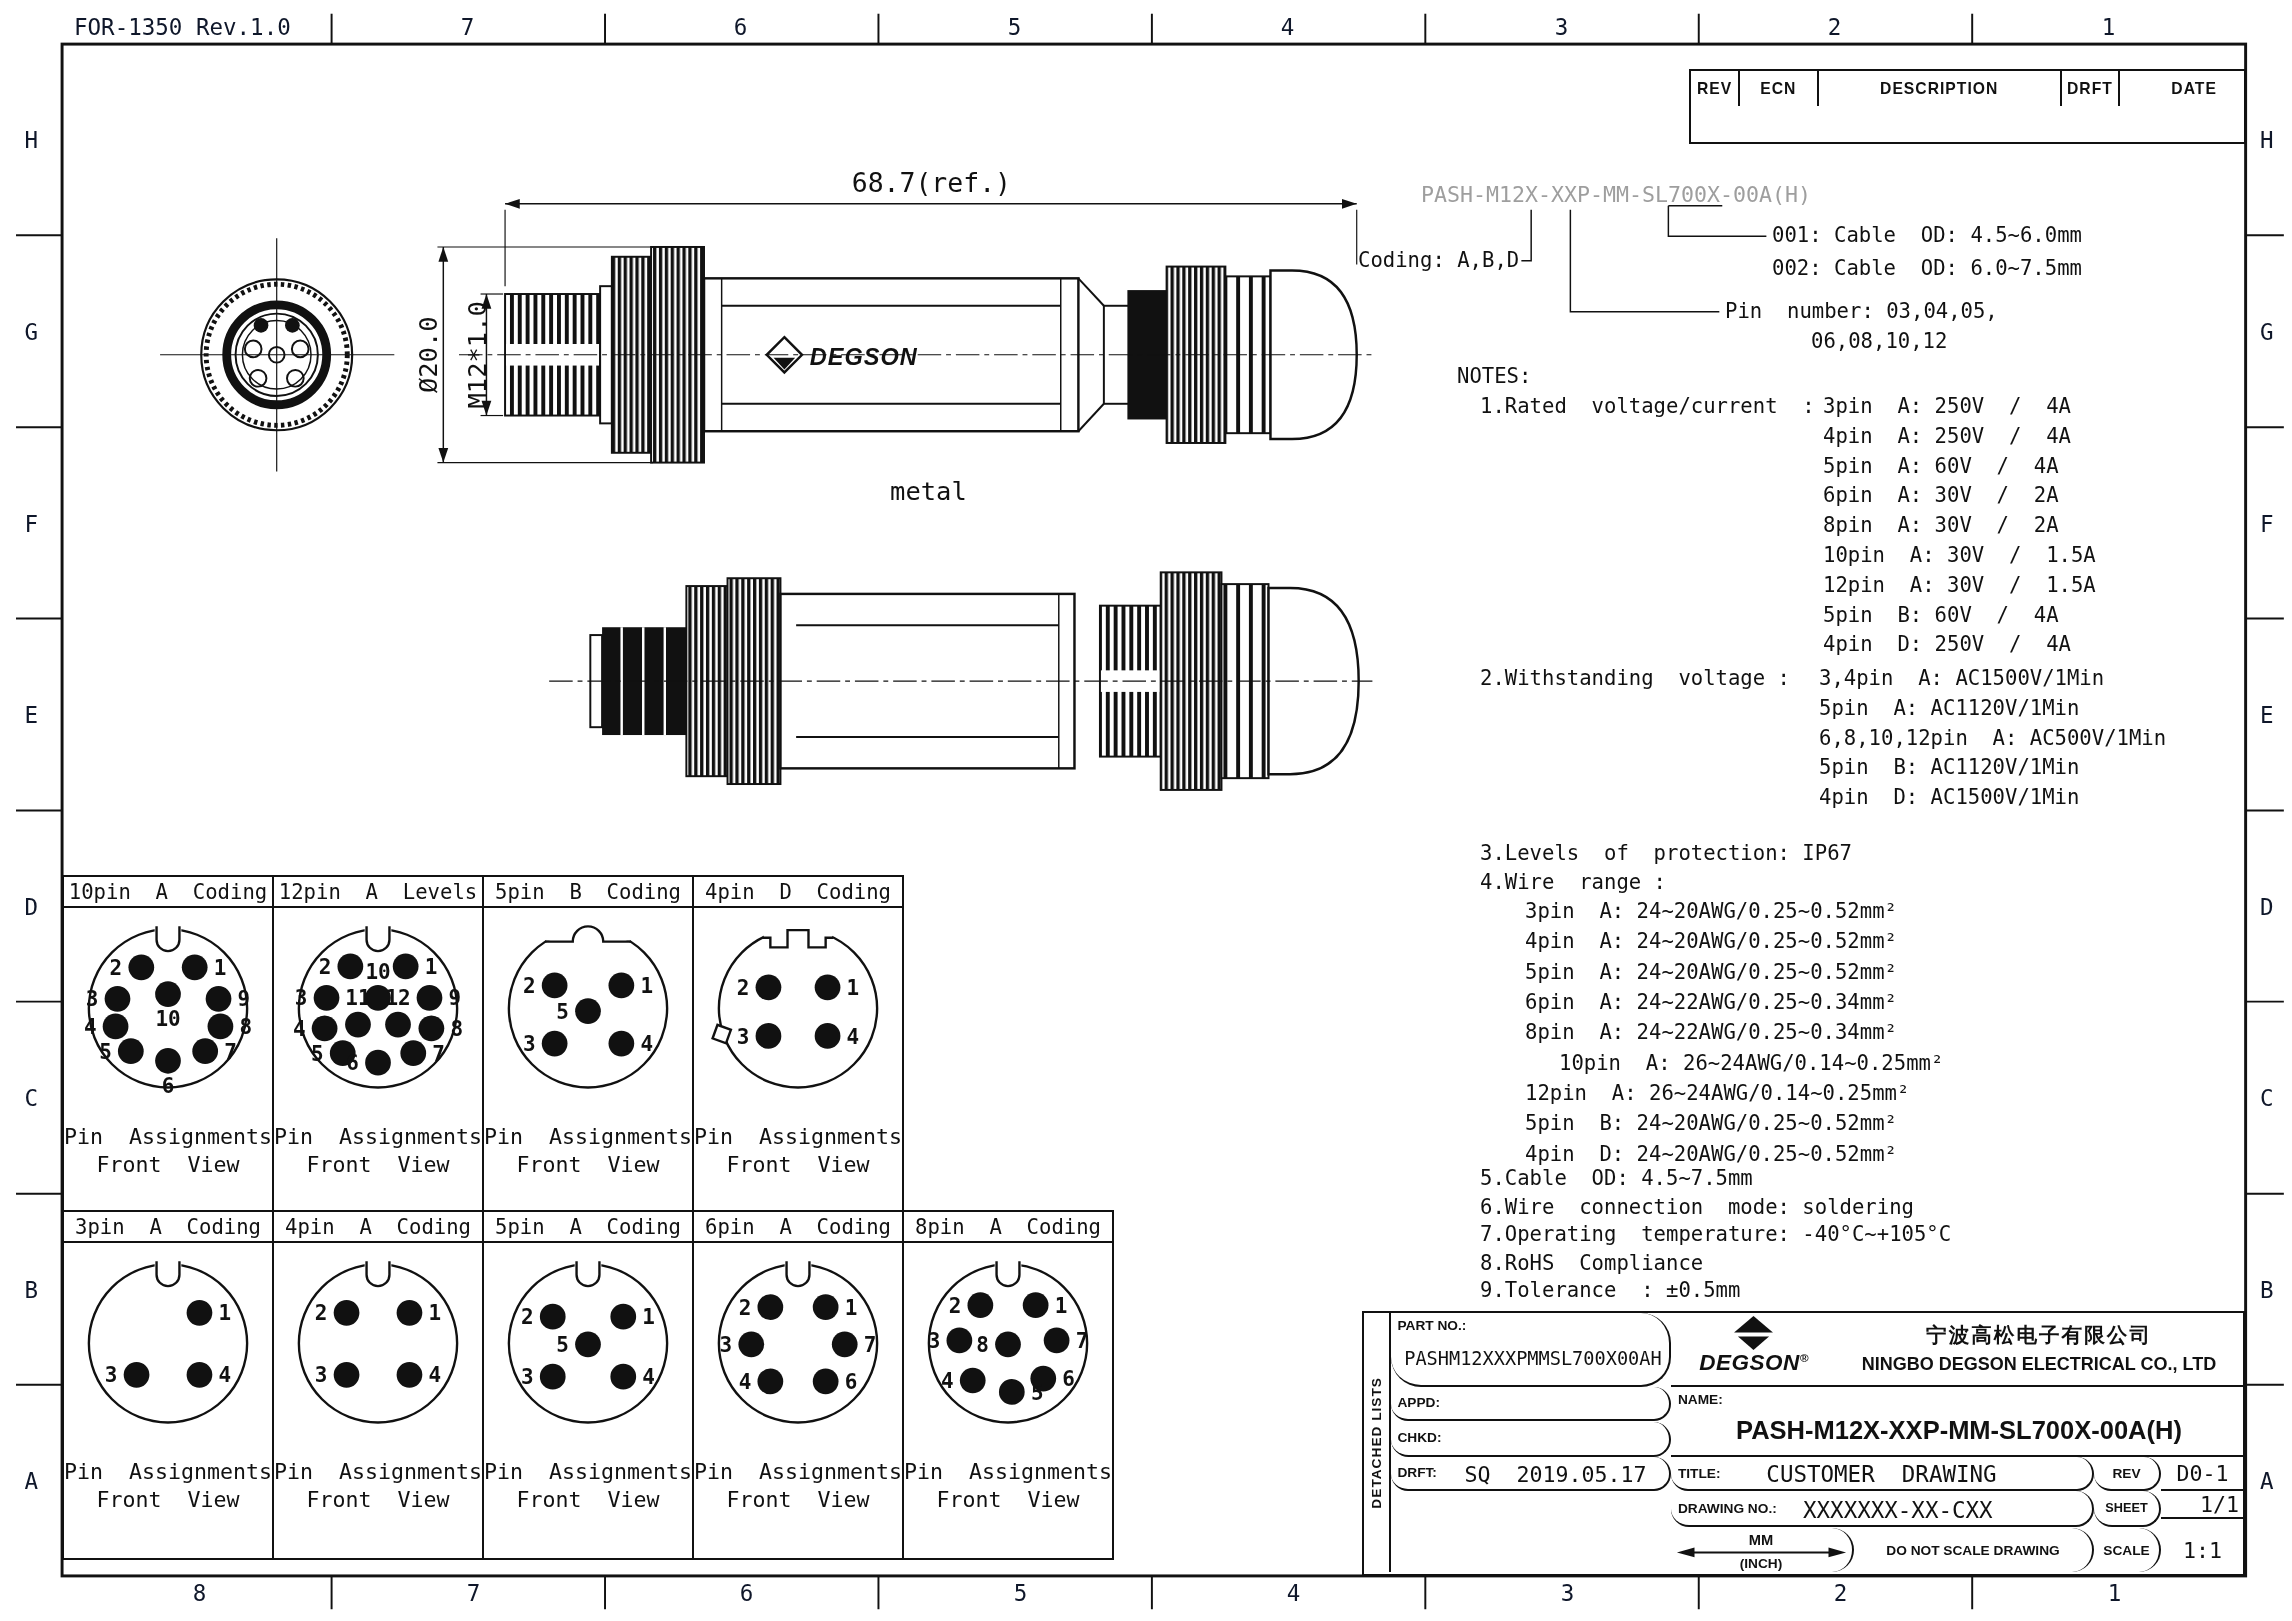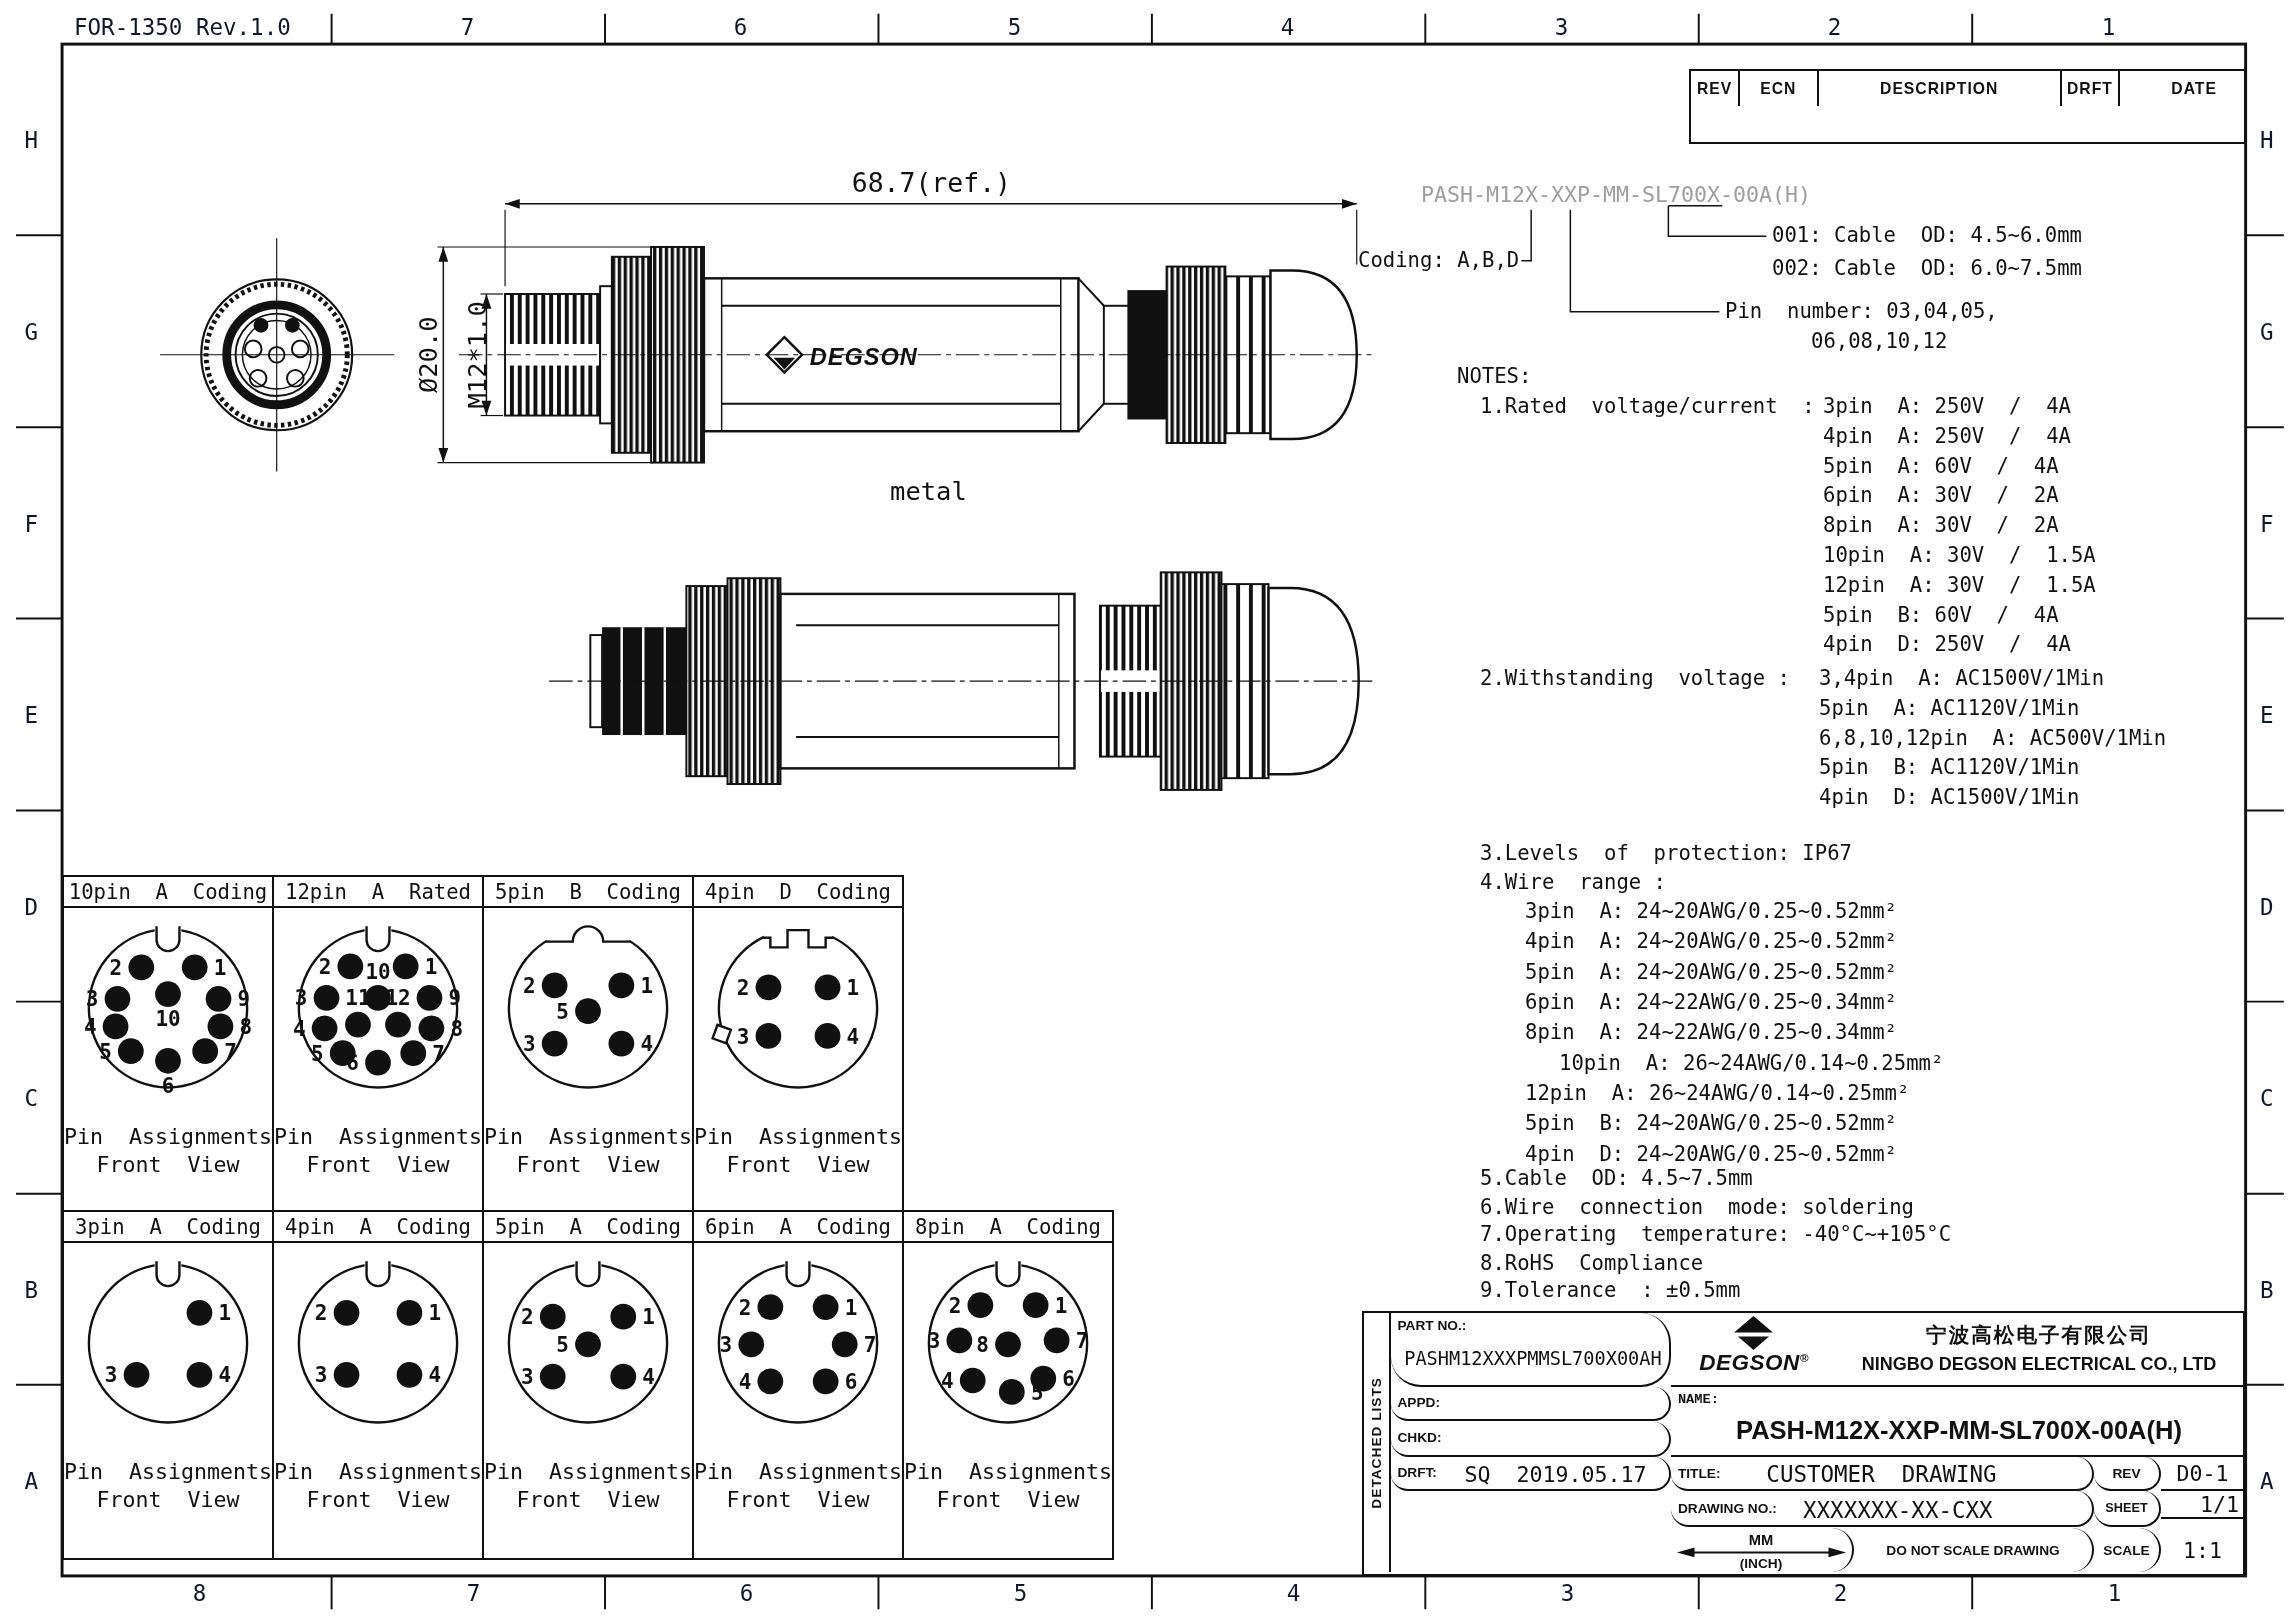--- a/index.html
+++ b/index.html
@@ -301,21 +301,21 @@
             <text x="48" y="153" text-anchor="end" font-family="DejaVu Sans Mono, monospace" font-size="22" font-weight="bold" fill="#111">5</text>
             <circle cx="107" cy="155" r="13.5" fill="#111"></circle>
             <text x="107" y="189" text-anchor="middle" font-family="DejaVu Sans Mono, monospace" font-size="22" font-weight="bold" fill="#111">6</text>
             <circle cx="146" cy="145" r="13.5" fill="#111"></circle>
             <text x="166" y="153" text-anchor="start" font-family="DejaVu Sans Mono, monospace" font-size="22" font-weight="bold" fill="#111">7</text>
           </svg></div>
         <div class="pin-caption mono">Pin  Assignments</div>
         <div class="pin-caption mono">Front  View</div>
       </div>
       <div class="pin-cell">
-        <div class="pin-head mono">12pin  A  Rated</div>
+        <div class="pin-head mono">12pin  A  Levels</div>
         <div class="pin-svg"><svg width="204" height="208" viewBox="0 0 214 214">
             <circle cx="107" cy="100" r="83" fill="#fff" stroke="#111" stroke-width="2.5"></circle>
             <rect x="93" y="10" width="28" height="20" fill="#fff"></rect>
             <path d="M95,14 L95,28 A12,12 0 0 0 119,28 L119,14" fill="#fff" stroke="#111" stroke-width="2.5"></path>
             <circle cx="78" cy="56" r="13.5" fill="#111"></circle>
             <text x="58" y="64" text-anchor="end" font-family="DejaVu Sans Mono, monospace" font-size="22" font-weight="bold" fill="#111">2</text>
             <circle cx="136" cy="56" r="13.5" fill="#111"></circle>
             <text x="156" y="64" text-anchor="start" font-family="DejaVu Sans Mono, monospace" font-size="22" font-weight="bold" fill="#111">1</text>
             <circle cx="53" cy="89" r="13.5" fill="#111"></circle>
             <text x="33" y="97" text-anchor="end" font-family="DejaVu Sans Mono, monospace" font-size="22" font-weight="bold" fill="#111">3</text>
@@ -509,21 +509,21 @@
     <div class="tbx bB" style="left:307px;top:0;width:576px;height:74px;">
       <svg width="43" height="35" viewBox="0 0 44 36" style="position:absolute;left:61px;top:2.9px;">
         <polygon points="22,0 42,17 2,17" fill="#111"></polygon>
         <polygon points="6,21 38,21 22,35" fill="#111"></polygon>
       </svg>
       <div style="position:absolute;left:19.6px;top:37px;width:127px;text-align:center;font-family:'Liberation Sans',sans-serif;font-style:italic;font-weight:900;font-size:22.5px;letter-spacing:0.5px;"><span>DEGSON</span><sup style="font-size:11.8px;">®</sup></div>
       <div class="lbl" style="position:absolute;left:167px;top:7.8px;width:402px;text-align:center;font-size:20.6px;letter-spacing:2px;font-family:'Liberation Sans','DejaVu Sans',sans-serif;">宁波高松电子有限公司</div>
       <div class="lbl" style="position:absolute;left:167px;top:41px;width:402px;text-align:center;font-size:18px;">NINGBO DEGSON ELECTRICAL CO., LTD</div>
     </div>
     <div class="tbx bB" style="left:307px;top:74px;width:576px;height:70px;">
-      <div class="tb-lab" style="position:absolute;left:6.9px;top:4.9px;font-family:Liberation Mono, monospace;">NAME:</div>
+      <div class="tb-lab" style="position:absolute;left:6.9px;top:4.9px;">NAME:</div>
       <div class="lbl" style="position:absolute;left:0;right:0;top:29px;text-align:center;font-size:25.5px;">PASH-M12X-XXP-MM-SL700X-00A(H)</div>
     </div>
     <div class="tbx bR bB" style="left:307px;top:144px;width:423px;height:34px;">
       <div class="tb-lab" style="position:absolute;left:6.9px;top:8.8px;">TITLE:</div>
       <div class="mono" style="position:absolute;left:0;right:0;top:3.9px;text-align:center;font-size:22.5px;white-space:pre;">CUSTOMER  DRAWING</div>
     </div>
     <div class="tbx bR bB cen" style="left:730px;top:144px;width:67px;height:34px;">
       <span class="tb-lab">REV</span>
     </div>
     <div class="tbx bB cen" style="left:797px;top:144px;width:83px;height:34px;">

